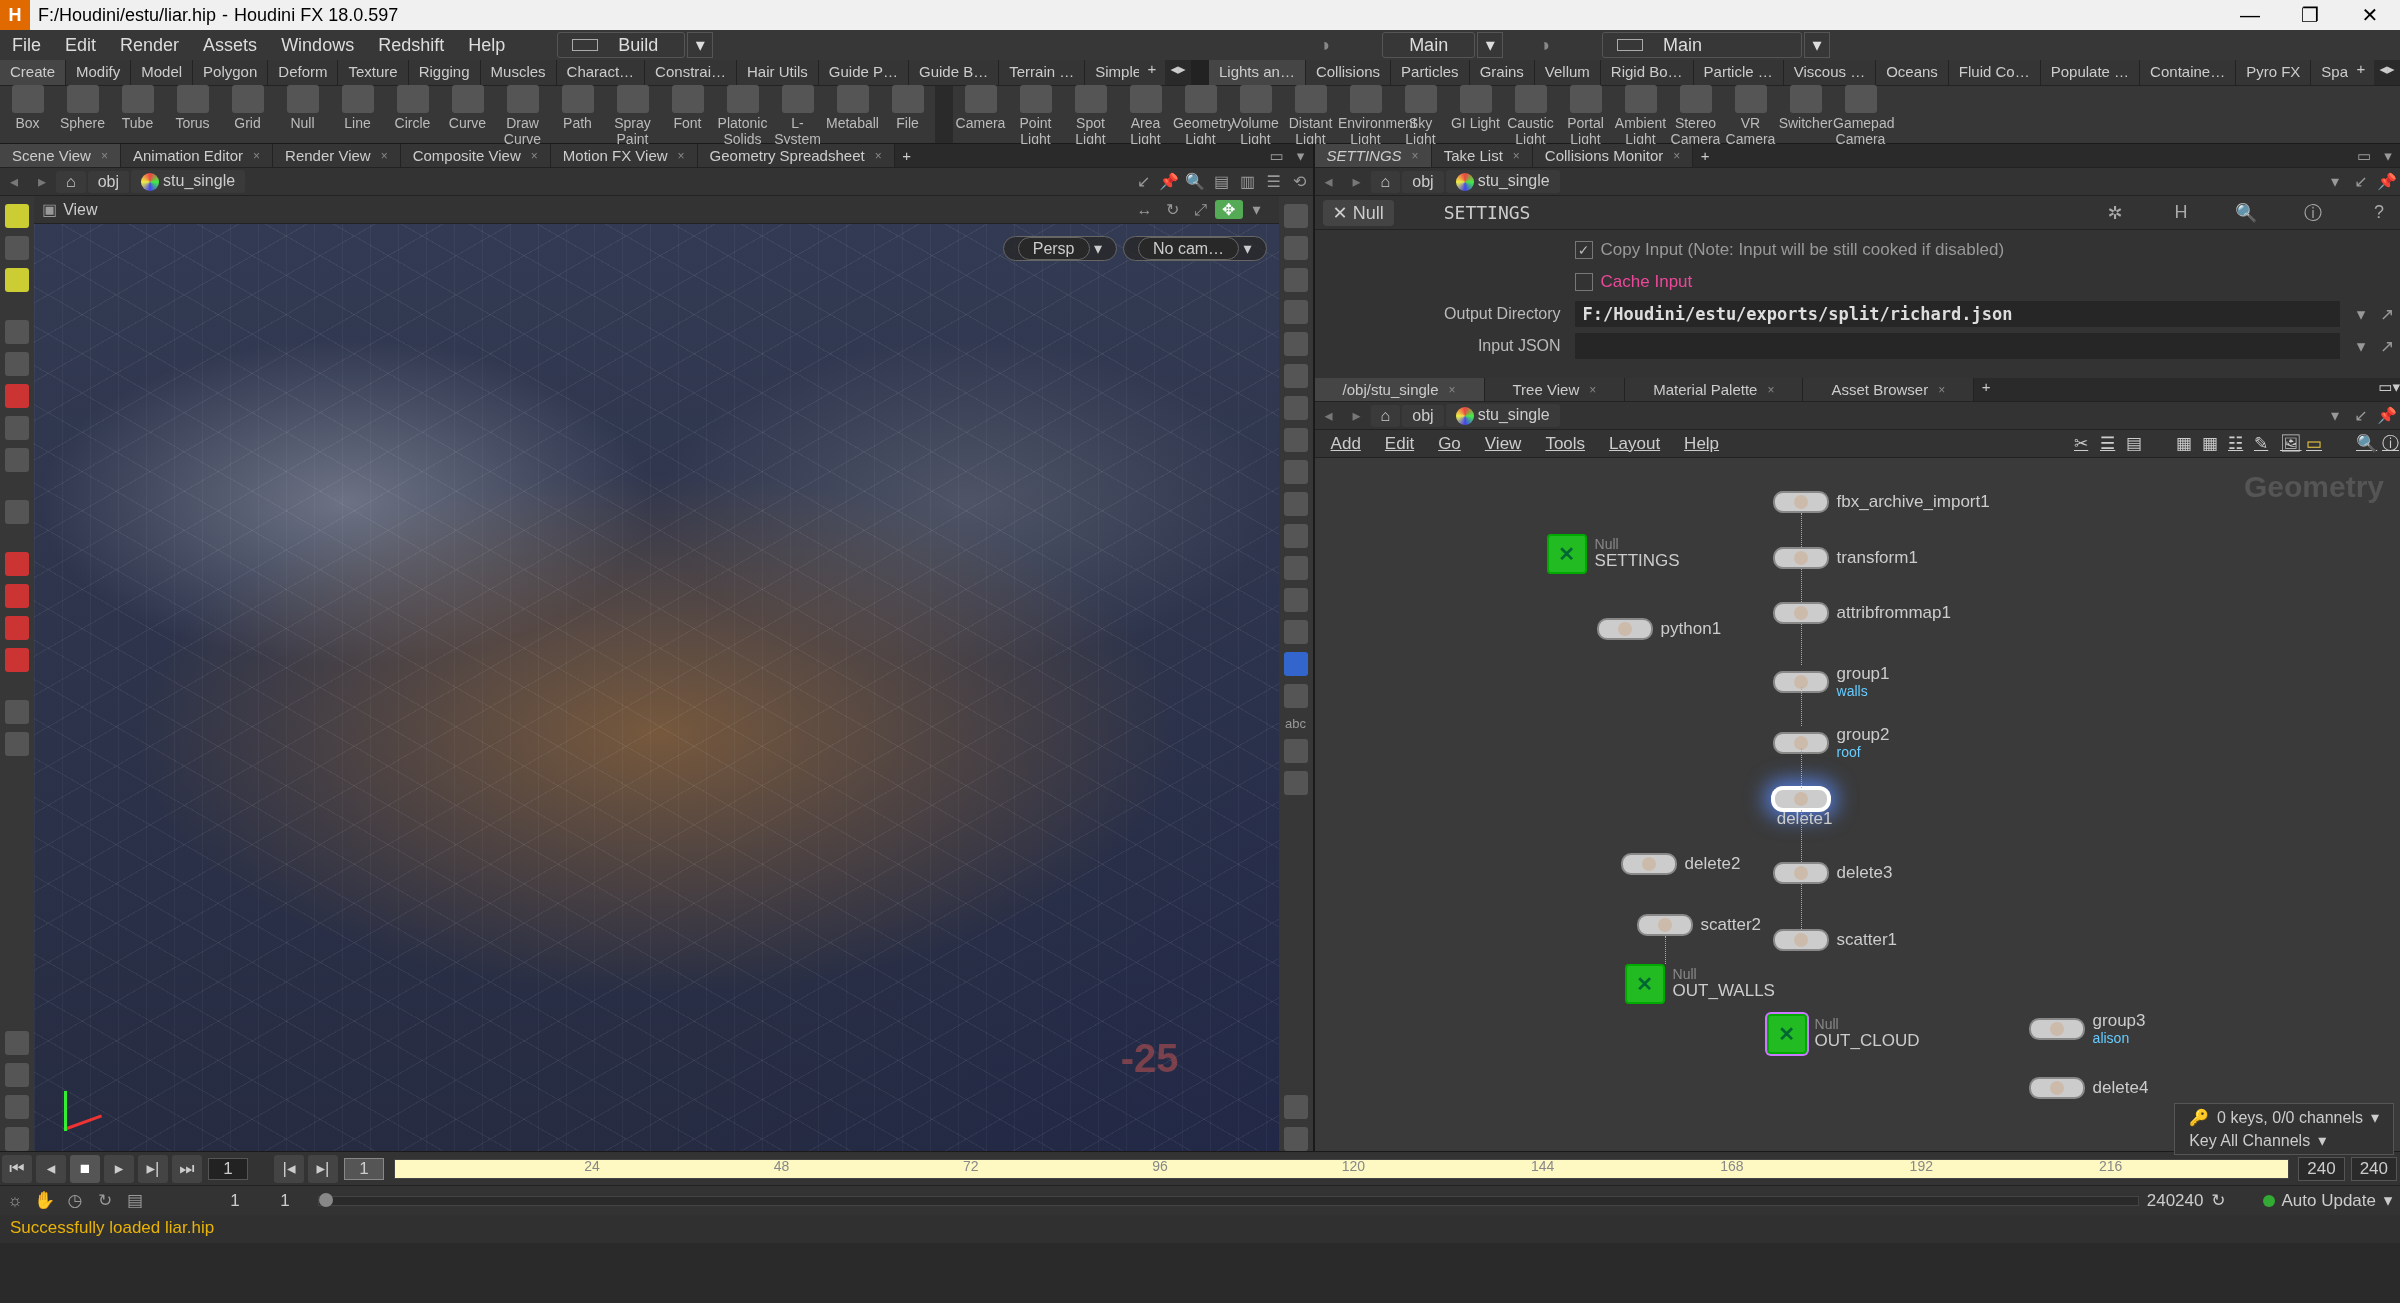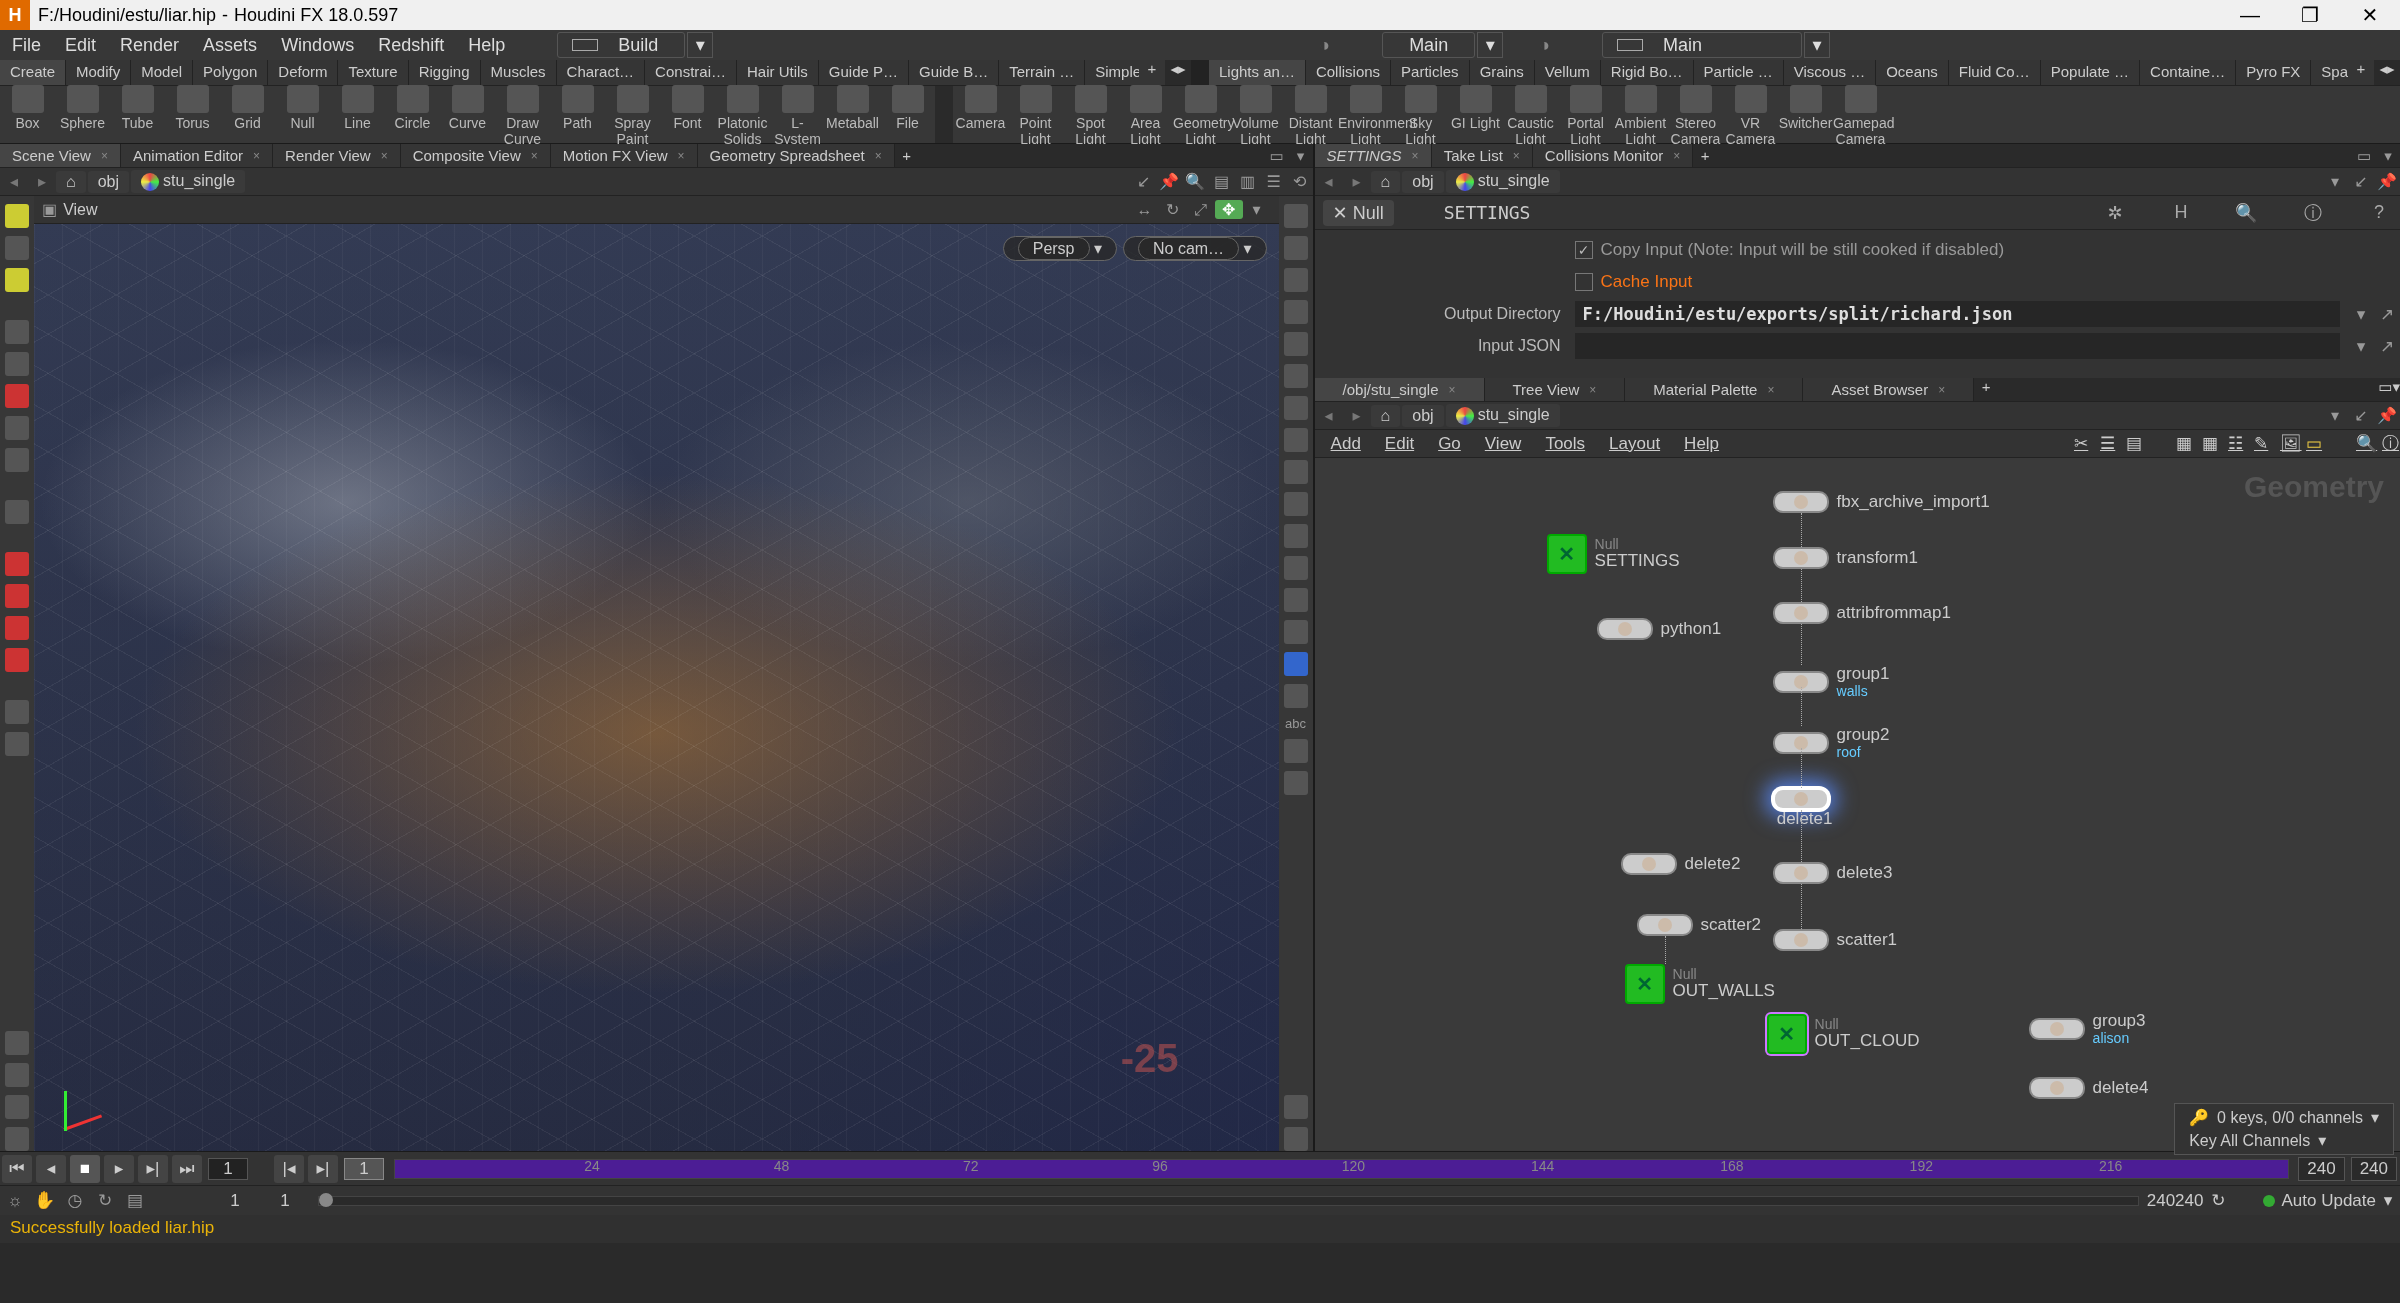--- a/index.html
+++ b/index.html
@@ -126,21 +126,21 @@
   .node.tpl .body{ box-shadow:0 0 0 2px #c7f; }
   .node .caption { color:#ccc; white-space: nowrap; line-height:1.1;}
   .node .caption .sub { color:#6cf; font-size:14px; }
   .wire { position:absolute; border-left:1px dotted #aaa; }
 
   
   .timeline { height: 34px; background: #333; display: flex; align-items: center; border-top: 1px solid #1a1a1a; font-size: 17px;}
   .timeline .pbtn { width: 30px; height: 28px; background:#444; margin:0 2px; border-radius:3px; text-align:center; line-height:28px; }
   .timeline .pbtn.stop{ background:#555; color:#fff;}
   .timeline .frame { width:40px; background:#222; border:1px solid #555; text-align:center; margin:0 4px; }
-  .timeline .track { flex:1; height:20px; background:#4c1d95; border:1px solid #444; position:relative; margin:0 6px;}
+  .timeline .track { flex:1; height:20px; background:#fef9c3; border:1px solid #444; position:relative; margin:0 6px;}
   .timeline .track .tick { position:absolute; top:-2px; font-size:14px; color:#888;}
   .timeline .rbox { background:#2a2a2a; border:1px solid #555; padding:1px 8px; margin:0 3px;}
   .sliderrow { height: 30px; background:#333; display:flex; align-items:center; border-top:1px solid #222; font-size:17px;}
   .sliderrow .sbtn{ width:30px; text-align:center; color:#999;}
   .sliderrow .sval{ width:50px; text-align:center;}
   .sliderrow .strack{ flex:1; height:10px; background:#2a2a2a; border:1px solid #444; margin:0 8px; position:relative;}
   .sliderrow .strack .sball{ position:absolute; left:0; top:-4px; width:14px; height:14px; background:#888; border-radius:50%;}
   .statusbar { height: 28px; background: #303030; color:#eab308; font-size:17px; padding:3px 10px; display:flex;}
   .statusbar .spacer{flex:1;}
 
@@ -544,21 +544,21 @@
     </div>
     <div class="parform">
       <div class="parrow">
         <span class="lbl"></span>
         <span class="chk">✓</span>
         <span style="color:#999">Copy Input (Note: Input will be still cooked if disabled)</span>
       </div>
       <div class="parrow">
         <span class="lbl"></span>
         <span class="chk"></span>
-        <span style="color:#f97316">Cache Input</span>
+        <span style="color:#ec4899">Cache Input</span>
       </div>
       <div class="parrow">
         <span class="lbl">Output Directory</span>
         <span class="val">F:/Houdini/estu/exports/split/richard.json</span>
         <span class="eico">▾</span>
         <span class="eico">↗</span>
       </div>
       <div class="parrow">
         <span class="lbl">Input JSON</span>
         <span class="val"></span>

